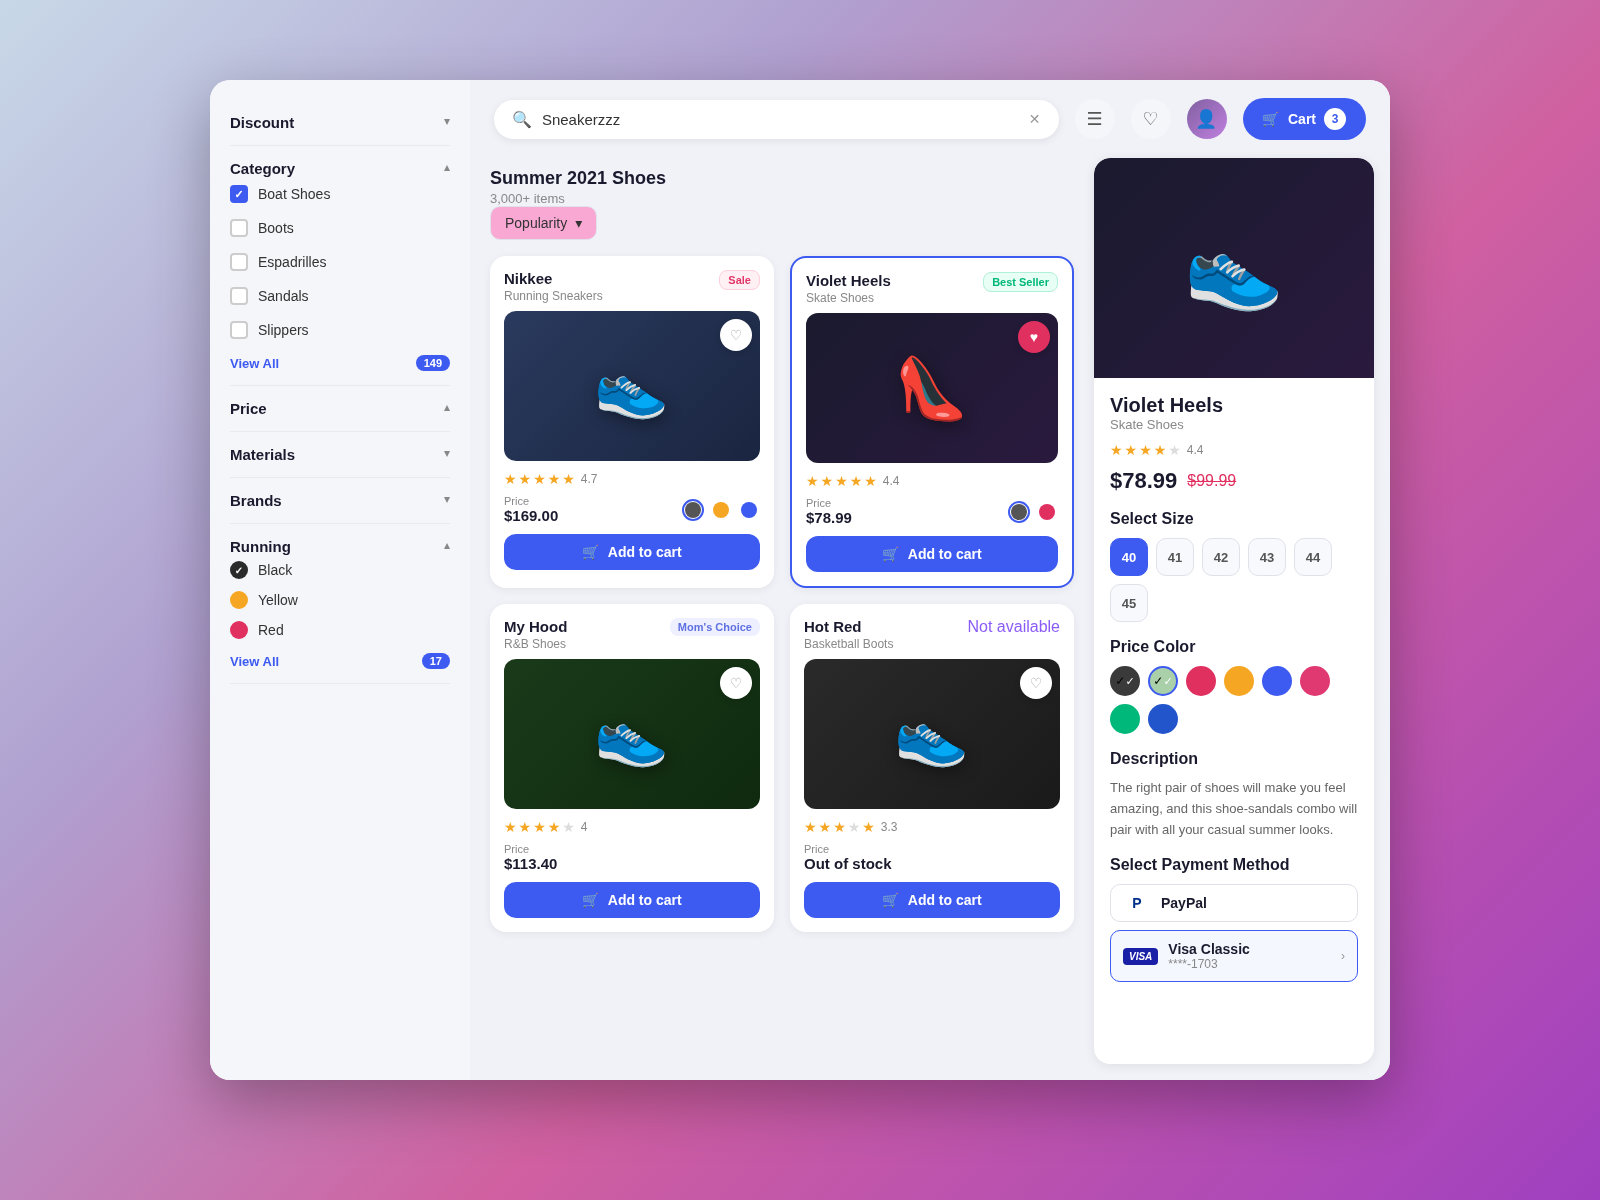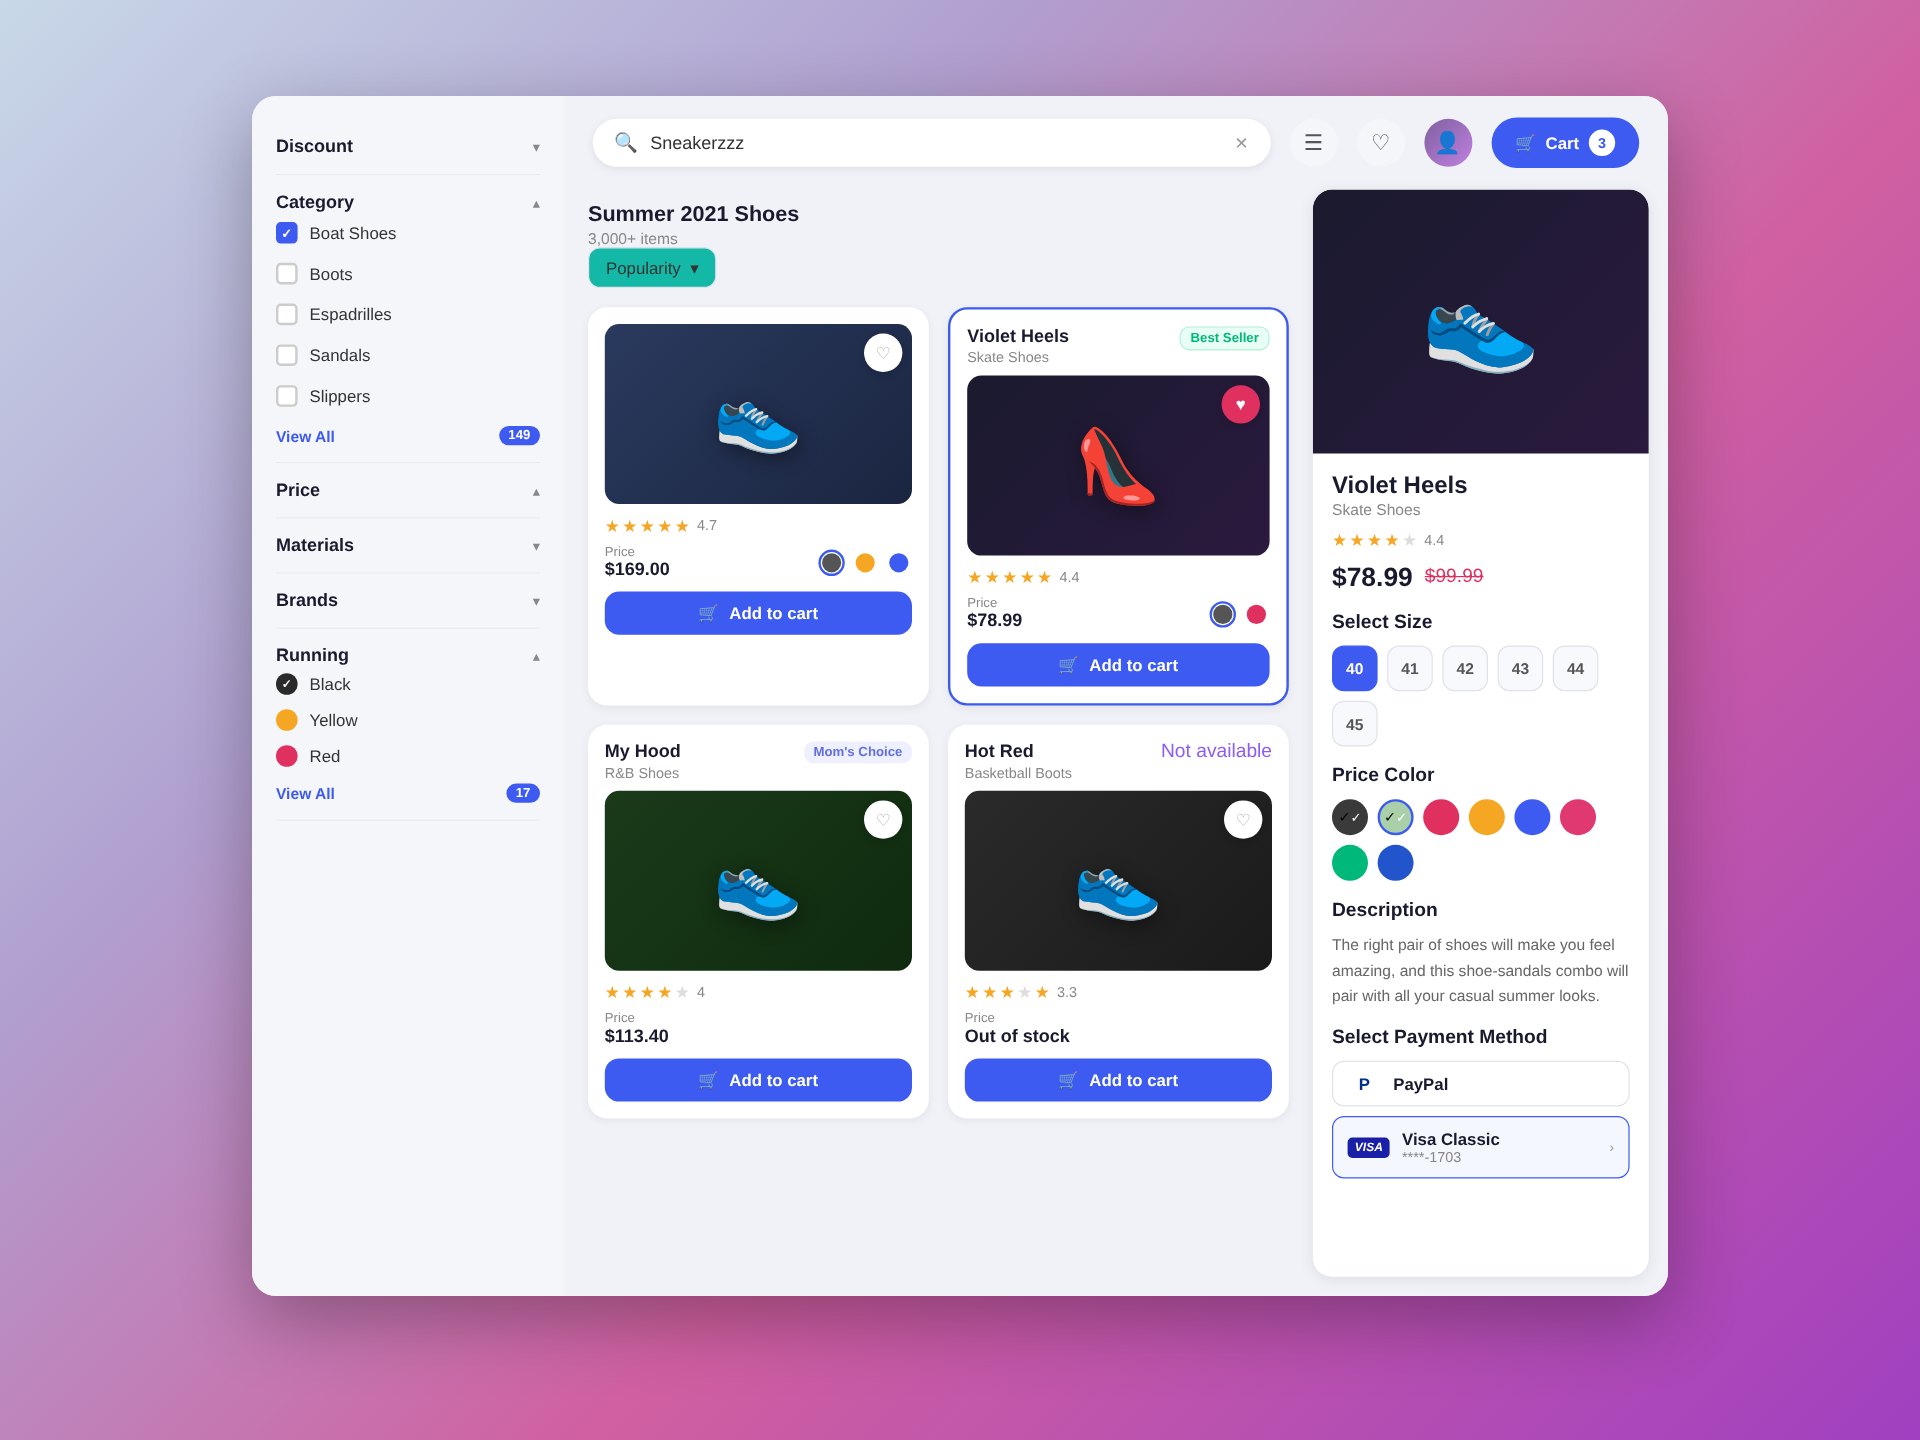--- a/index.html
+++ b/index.html
@@ -33,21 +33,20 @@
       gap: 0;
       overflow-y: auto;
     }
     .sidebar-section {
       padding: 14px 0;
       border-bottom: 1px solid #e8eaf0;
     }
     .sidebar-section-header {
       display: flex;
       justify-content: space-between;
-      align-items: center;
       cursor: pointer;
     }
     .sidebar-section-title {
       font-size: 15px;
       font-weight: 700;
       color: #1a1a2e;
     }
     .chevron-icon {
       color: #888;
       font-size: 12px;
@@ -305,21 +304,21 @@
     }
     .listing-count {
       font-size: 13px;
       color: #888;
       margin-top: 2px;
     }
     .sort-dropdown {
       display: flex;
       align-items: center;
       gap: 8px;
-      background: #14b8a6;
+      background: #f9a8d4;
       border: 1px solid #e0e2ea;
       border-radius: 10px;
       padding: 8px 14px;
       cursor: pointer;
       font-size: 14px;
       color: #333;
     }
     .product-grid {
       display: grid;
       grid-template-columns: 1fr 1fr;
@@ -788,20 +787,27 @@
             <div class="listing-title">Summer 2021 Shoes</div>
             <div class="listing-count">3,000+ items</div>
           </div>
           <div class="sort-dropdown">
             <span>Popularity</span>
             <span>▾</span>
           </div>
         </div>
         <div class="product-grid" id="product-grid">
             <div class="product-card">
+    <div class="product-card-header">
+      <div>
+        <div class="product-name">Nikkee</div>
+        <div class="product-subtitle">Running Sneakers</div>
+      </div>
+      <span class="badge-sale">Sale</span>
+    </div>
     <div class="product-image-wrapper shoe-img-nikkee">
       <div class="shoe-img-placeholder">👟</div>
       <div class="product-wishlist">
         <span class="heart-icon" style="color:#aaa">♡</span>
       </div>
     </div>
     <div class="stars">
       <span class="star">★</span>
                 <span class="star">★</span>
                 <span class="star">★</span>

